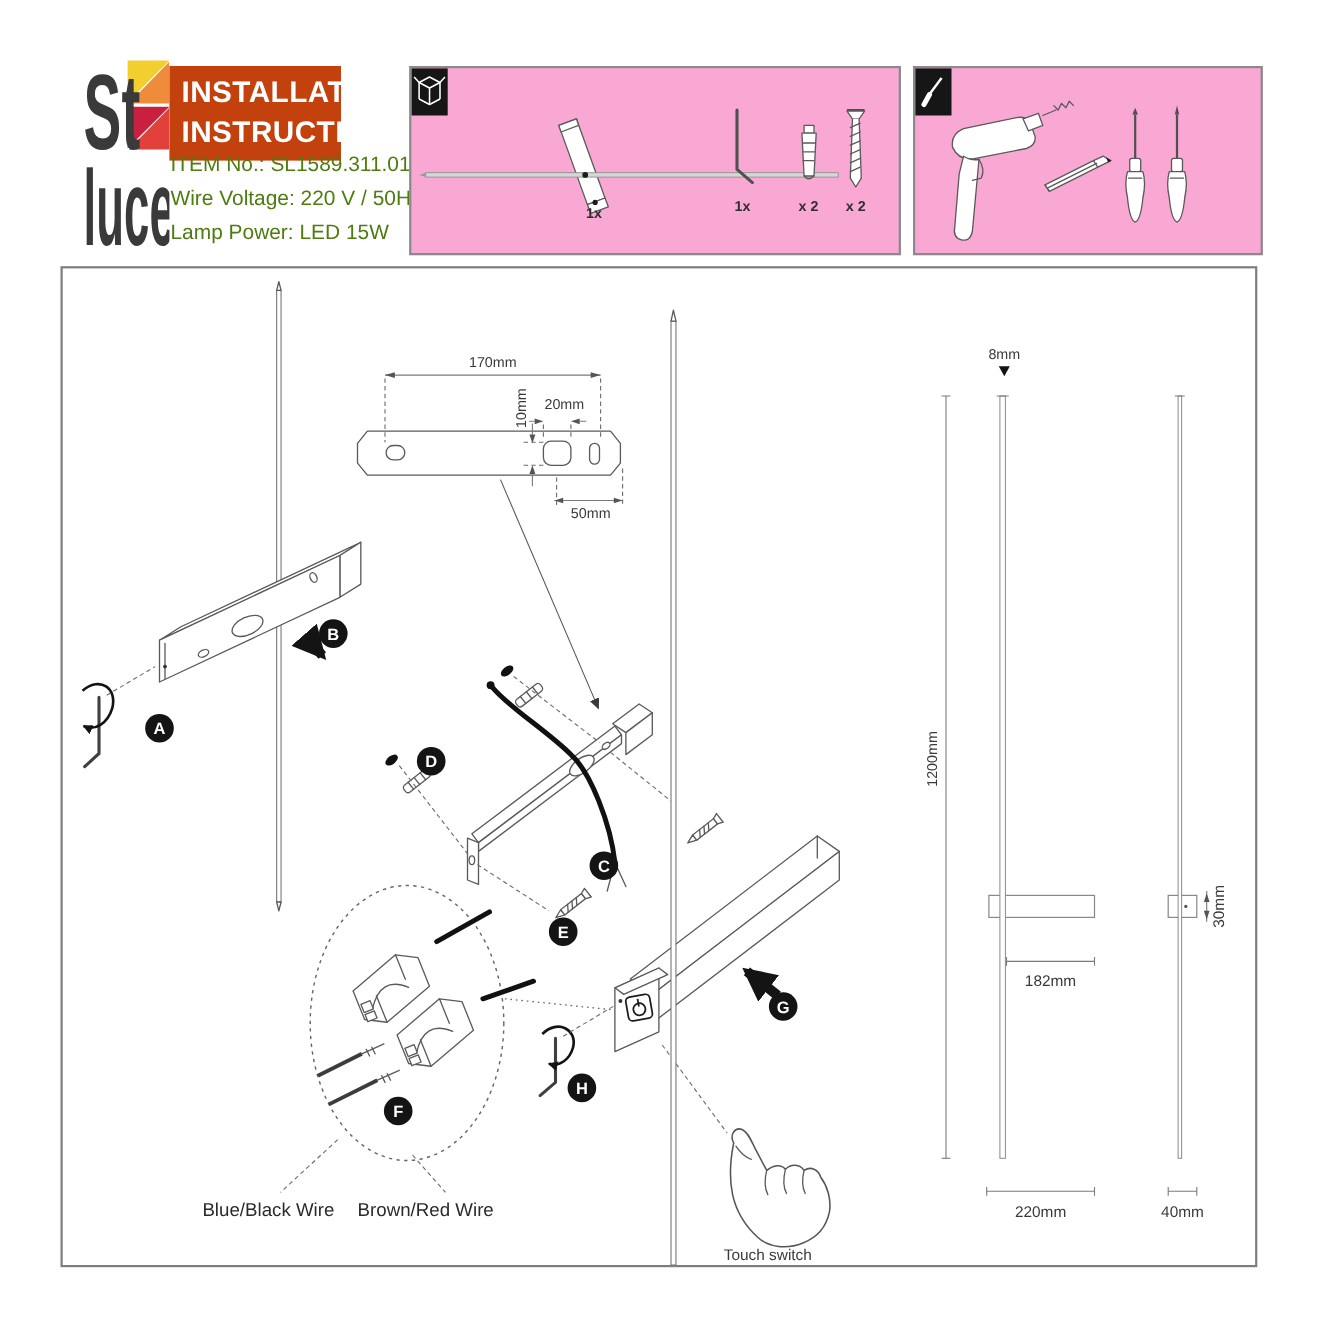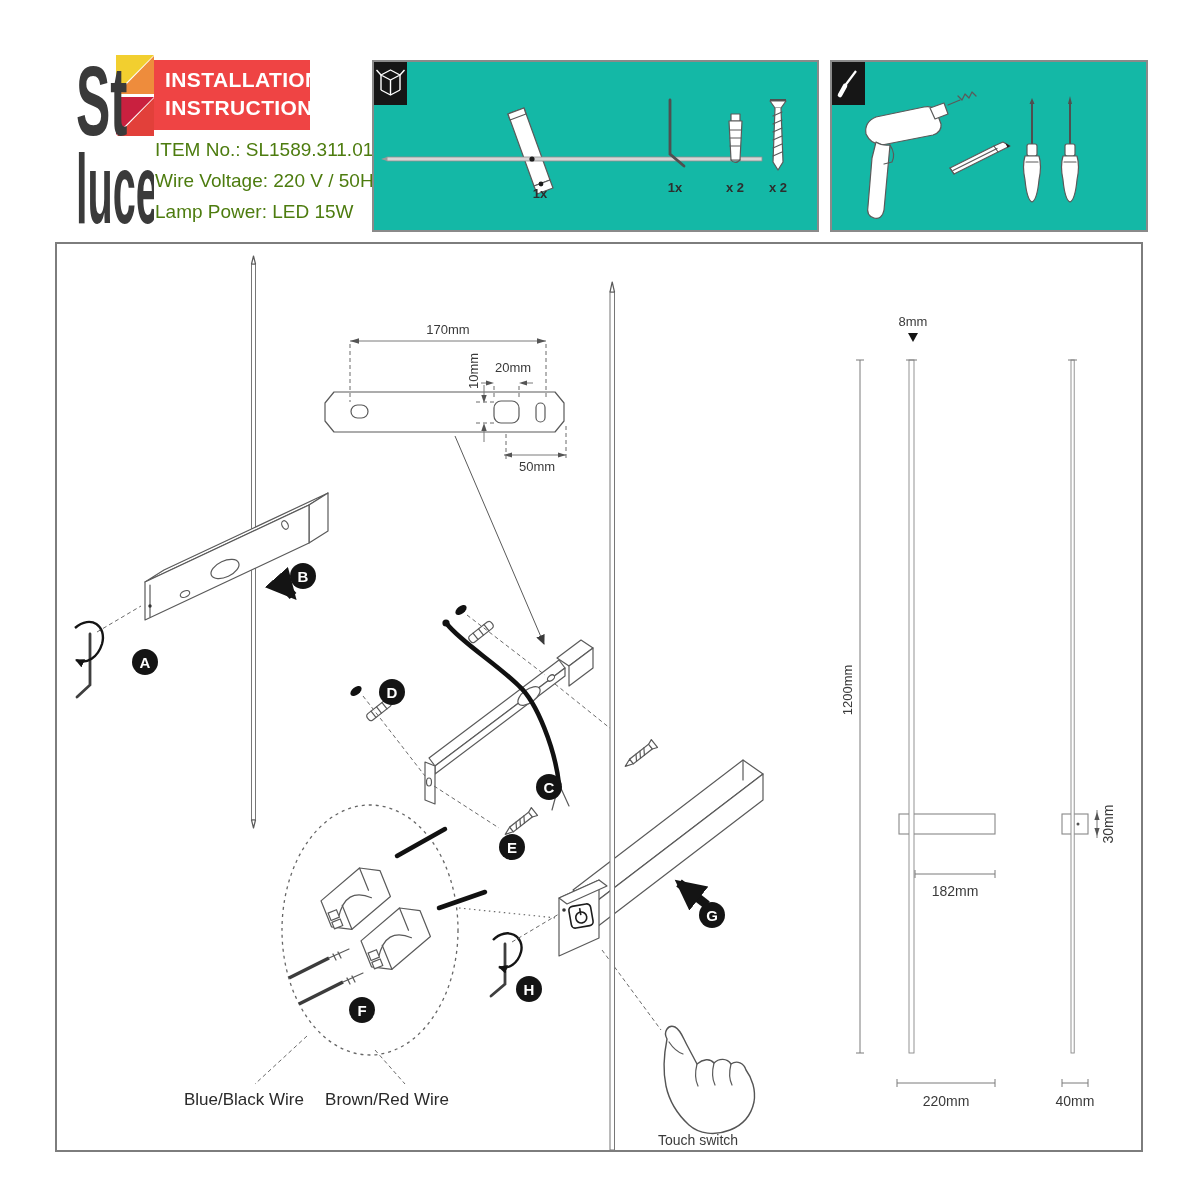--- a/index.html
+++ b/index.html
@@ -1,22 +1,22 @@
 <!DOCTYPE html>
 <html><head>
 <meta charset="utf-8">
 <style>
   html,body{margin:0;padding:0;background:#ffffff;}
   body{width:1200px;height:1200px;position:relative;font-family:"Liberation Sans",sans-serif;}
   .abs{position:absolute;}
   #logo{left:76px;top:53px;}
-  #title-box{left:154px;top:60px;width:134px;background:#ef4444;color:#ffffff;
-    font-weight:bold;font-size:21px;line-height:1.35;padding:6px 11px 7px 11px;letter-spacing:.4px;}
+  #title-box{left:154px;top:60px;width:134px;background:#c2410c;color:#ffffff;
+    font-weight:bold;font-size:27px;line-height:1.35;padding:6px 11px 7px 11px;letter-spacing:.4px;}
   #info-block{left:155px;top:134px;width:280px;color:#4d7c0f;font-size:19px;line-height:31px;}
-  .box{border:2px solid #8a8a8a;background:#14b8a6;}
+  .box{border:2px solid #8a8a8a;background:#f9a8d4;}
   #package-box{left:372px;top:60px;width:443px;height:168px;}
   #tools-box{left:830px;top:60px;width:314px;height:168px;}
   #main-box{left:55px;top:242px;width:1084px;height:906px;border:2px solid #7d7d7d;background:#fff;}
   svg{display:block;}
   svg text{font-family:"Liberation Sans",sans-serif;fill:#3a3a3a;}
   .dim{font-size:13px;}
   .dim14{font-size:14px;}
   .wire-label{font-size:17px;fill:#2a2a2a;}
   .qty{font-size:13px;font-weight:bold;fill:#2e2e2e;}
   .step-letter{font-size:15px;font-weight:bold;fill:#ffffff;}

